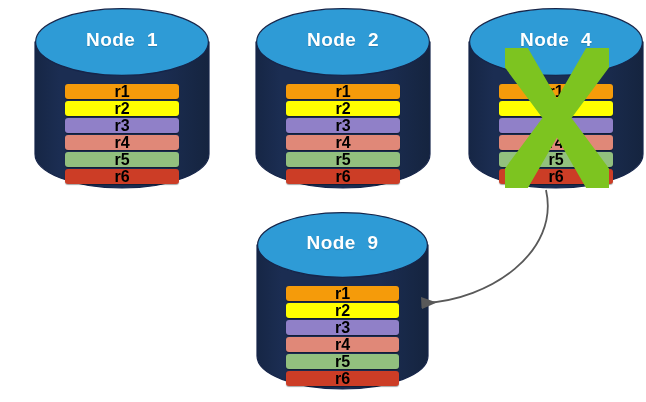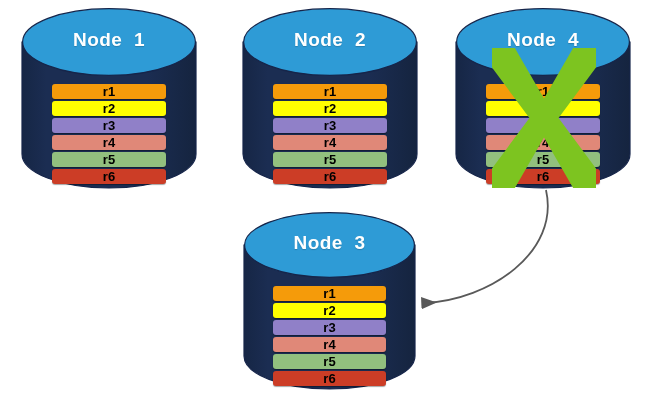--- a/index.html
+++ b/index.html
@@ -9,21 +9,21 @@
   }
   body {
     width: 646px;
     height: 402px;
     position: relative;
     overflow: hidden;
     font-family: "Liberation Sans", sans-serif;
   }
   #stage {
     position: absolute;
-    left: 0; top: 0;
+    left: 13px; top: 0;
     width: 529px;
     height: 402px;
     padding-left: 35px;
   }
   .node {
     position: absolute;
   }
   .node svg {
     position: absolute;
     left: 0;
@@ -57,21 +57,21 @@
   }
   .row-label {
     position: absolute;
     left: 0; top: 0;
     width: 100%;
     height: 100%;
     line-height: 15px;
     text-align: center;
     color: #000000;
     font-weight: bold;
-    font-size: 13px;
+    font-size: 16px;
     font-family: "Liberation Sans", sans-serif;
   }
   .xmark {
     position: absolute;
     pointer-events: none;
   }
   .arrow {
     position: absolute;
     left: 0; top: 0;
     width: 646px;
@@ -195,21 +195,21 @@
           <linearGradient id="bodyg3" x1="0" y1="0" x2="1" y2="0">
             <stop offset="0%" stop-color="#162645"></stop>
             <stop offset="14%" stop-color="#1B2D52"></stop>
             <stop offset="72%" stop-color="#1B2D52"></stop>
             <stop offset="100%" stop-color="#15243F"></stop>
           </linearGradient>
         </defs>
         <path d="M 0 33 L 0 144 A 85.5 33 0 0 0 171 144 L 171 33 Z" fill="url(#bodyg3)" stroke="#16254A" stroke-width="1.2"></path>
         <ellipse cx="85.5" cy="33" rx="84.9" ry="32.4" fill="#2E9BD6" stroke="#16254A" stroke-width="1.2"></ellipse>
       </svg>
-      <div class="node-title" style="top: 20px;">Node  3</div>
+      <div class="node-title" style="top: 20px;">Node  9</div>
       <div class="rows" style="left: 29px; width: 113px; top: 74px;">
         <div class="row" style="background: rgb(245, 155, 10);">
           <span class="row-label">r1</span>
         </div>
         <div class="row" style="background: rgb(255, 255, 0);">
           <span class="row-label">r2</span>
         </div>
         <div class="row" style="background: rgb(144, 128, 200);">
           <span class="row-label">r3</span>
         </div>

